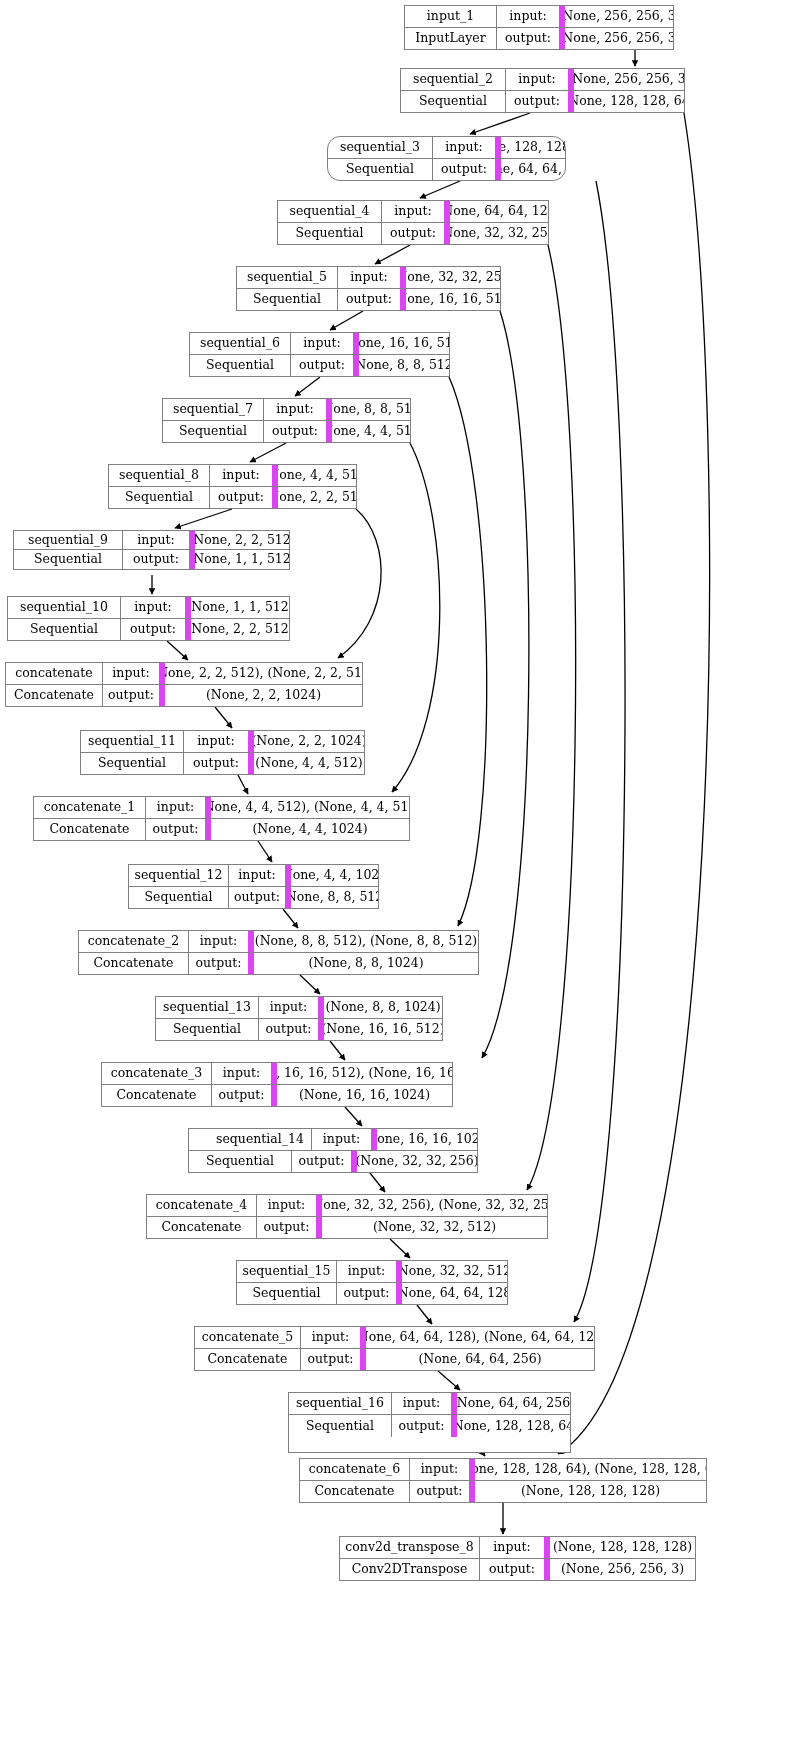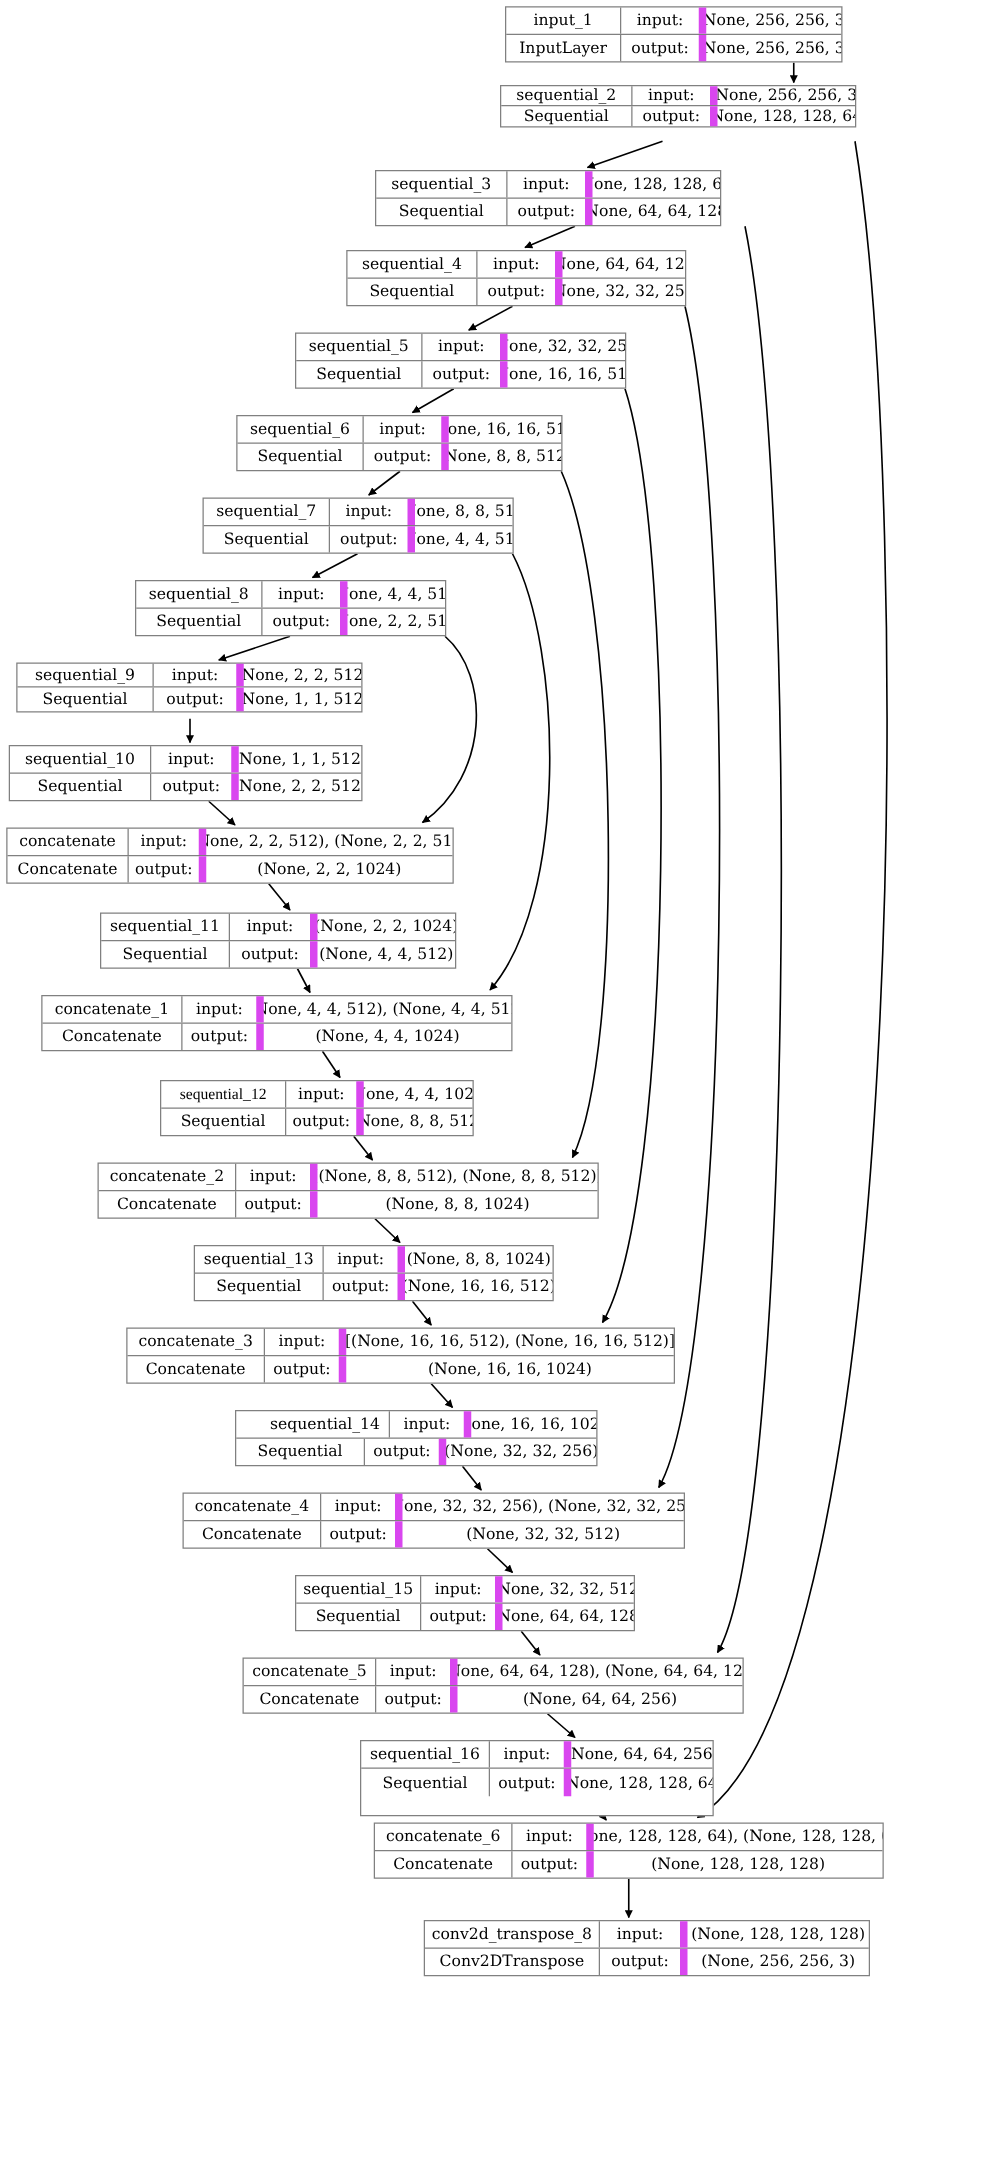--- a/index.html
+++ b/index.html
@@ -96,33 +96,33 @@
           <div class="cell c-name" style="width: 92px; flex: 0 0 92px;">input_1</div>
           <div class="cell c-io" style="width: 68px; flex: 0 0 68px;">input:</div>
           <div class="cell c-shape">[(None, 256, 256, 3)]</div>
         </div>
         <div class="row bot">
           <div class="cell c-name" style="width: 92px; flex: 0 0 92px;">InputLayer</div>
           <div class="cell c-io" style="width: 68px; flex: 0 0 68px;">output:</div>
           <div class="cell c-shape">[(None, 256, 256, 3)]</div>
         </div>
       </div>
-      <div class="node" style="left: 400px; top: 68px; width: 285px; height: 34px;">
+      <div class="node" style="left: 400px; top: 68px; width: 285px; height: 45px;">
         <div class="row top">
           <div class="cell c-name" style="width: 105px; flex: 0 0 105px;">sequential_2</div>
           <div class="cell c-io" style="width: 68px; flex: 0 0 68px;">input:</div>
           <div class="cell c-shape">(None, 256, 256, 3)</div>
         </div>
         <div class="row bot">
           <div class="cell c-name" style="width: 105px; flex: 0 0 105px;">Sequential</div>
           <div class="cell c-io" style="width: 68px; flex: 0 0 68px;">output:</div>
           <div class="cell c-shape">(None, 128, 128, 64)</div>
         </div>
       </div>
-      <div class="node" style="left: 300px; top: 136px; width: 277px; height: 45px;">
+      <div class="node" style="left: 327px; top: 136px; width: 239px; height: 45px; border-radius: 13px;">
         <div class="row top">
           <div class="cell c-name" style="width: 105px; flex: 0 0 105px;">sequential_3</div>
           <div class="cell c-io" style="width: 68px; flex: 0 0 68px;">input:</div>
           <div class="cell c-shape">(None, 128, 128, 64)</div>
         </div>
         <div class="row bot">
           <div class="cell c-name" style="width: 105px; flex: 0 0 105px;">Sequential</div>
           <div class="cell c-io" style="width: 68px; flex: 0 0 68px;">output:</div>
           <div class="cell c-shape">(None, 64, 64, 128)</div>
         </div>
@@ -242,21 +242,21 @@
           <div class="cell c-shape">[(None, 4, 4, 512), (None, 4, 4, 512)]</div>
         </div>
         <div class="row bot">
           <div class="cell c-name" style="width: 112px; flex: 0 0 112px;">Concatenate</div>
           <div class="cell c-io" style="width: 65px; flex: 0 0 65px;">output:</div>
           <div class="cell c-shape">(None, 4, 4, 1024)</div>
         </div>
       </div>
       <div class="node" style="left: 128px; top: 864px; width: 251px; height: 45px;">
         <div class="row top">
-          <div class="cell c-name" style="width: 100px; flex: 0 0 100px; font-family: Liberation Serif, serif;">sequential_12</div>
+          <div class="cell c-name" style="width: 100px; flex: 0 0 100px;">sequential_12</div>
           <div class="cell c-io" style="width: 62px; flex: 0 0 62px;">input:</div>
           <div class="cell c-shape">(None, 4, 4, 1024)</div>
         </div>
         <div class="row bot">
           <div class="cell c-name" style="width: 100px; flex: 0 0 100px;">Sequential</div>
           <div class="cell c-io" style="width: 62px; flex: 0 0 62px;">output:</div>
           <div class="cell c-shape">(None, 8, 8, 512)</div>
         </div>
       </div>
       <div class="node merged" style="left: 78px; top: 930px; width: 401px; height: 45px;">
@@ -276,21 +276,21 @@
           <div class="cell c-name" style="width: 103px; flex: 0 0 103px;">sequential_13</div>
           <div class="cell c-io" style="width: 65px; flex: 0 0 65px;">input:</div>
           <div class="cell c-shape">(None, 8, 8, 1024)</div>
         </div>
         <div class="row bot">
           <div class="cell c-name" style="width: 103px; flex: 0 0 103px;">Sequential</div>
           <div class="cell c-io" style="width: 65px; flex: 0 0 65px;">output:</div>
           <div class="cell c-shape">(None, 16, 16, 512)</div>
         </div>
       </div>
-      <div class="node merged" style="left: 101px; top: 1062px; width: 439px; height: 45px;">
+      <div class="node merged" style="left: 101px; top: 1062px; width: 352px; height: 45px;">
         <div class="row top">
           <div class="cell c-name" style="width: 110px; flex: 0 0 110px;">concatenate_3</div>
           <div class="cell c-io" style="width: 65px; flex: 0 0 65px;">input:</div>
           <div class="cell c-shape">[(None, 16, 16, 512), (None, 16, 16, 512)]</div>
         </div>
         <div class="row bot">
           <div class="cell c-name" style="width: 110px; flex: 0 0 110px;">Concatenate</div>
           <div class="cell c-io" style="width: 65px; flex: 0 0 65px;">output:</div>
           <div class="cell c-shape">(None, 16, 16, 1024)</div>
         </div>

